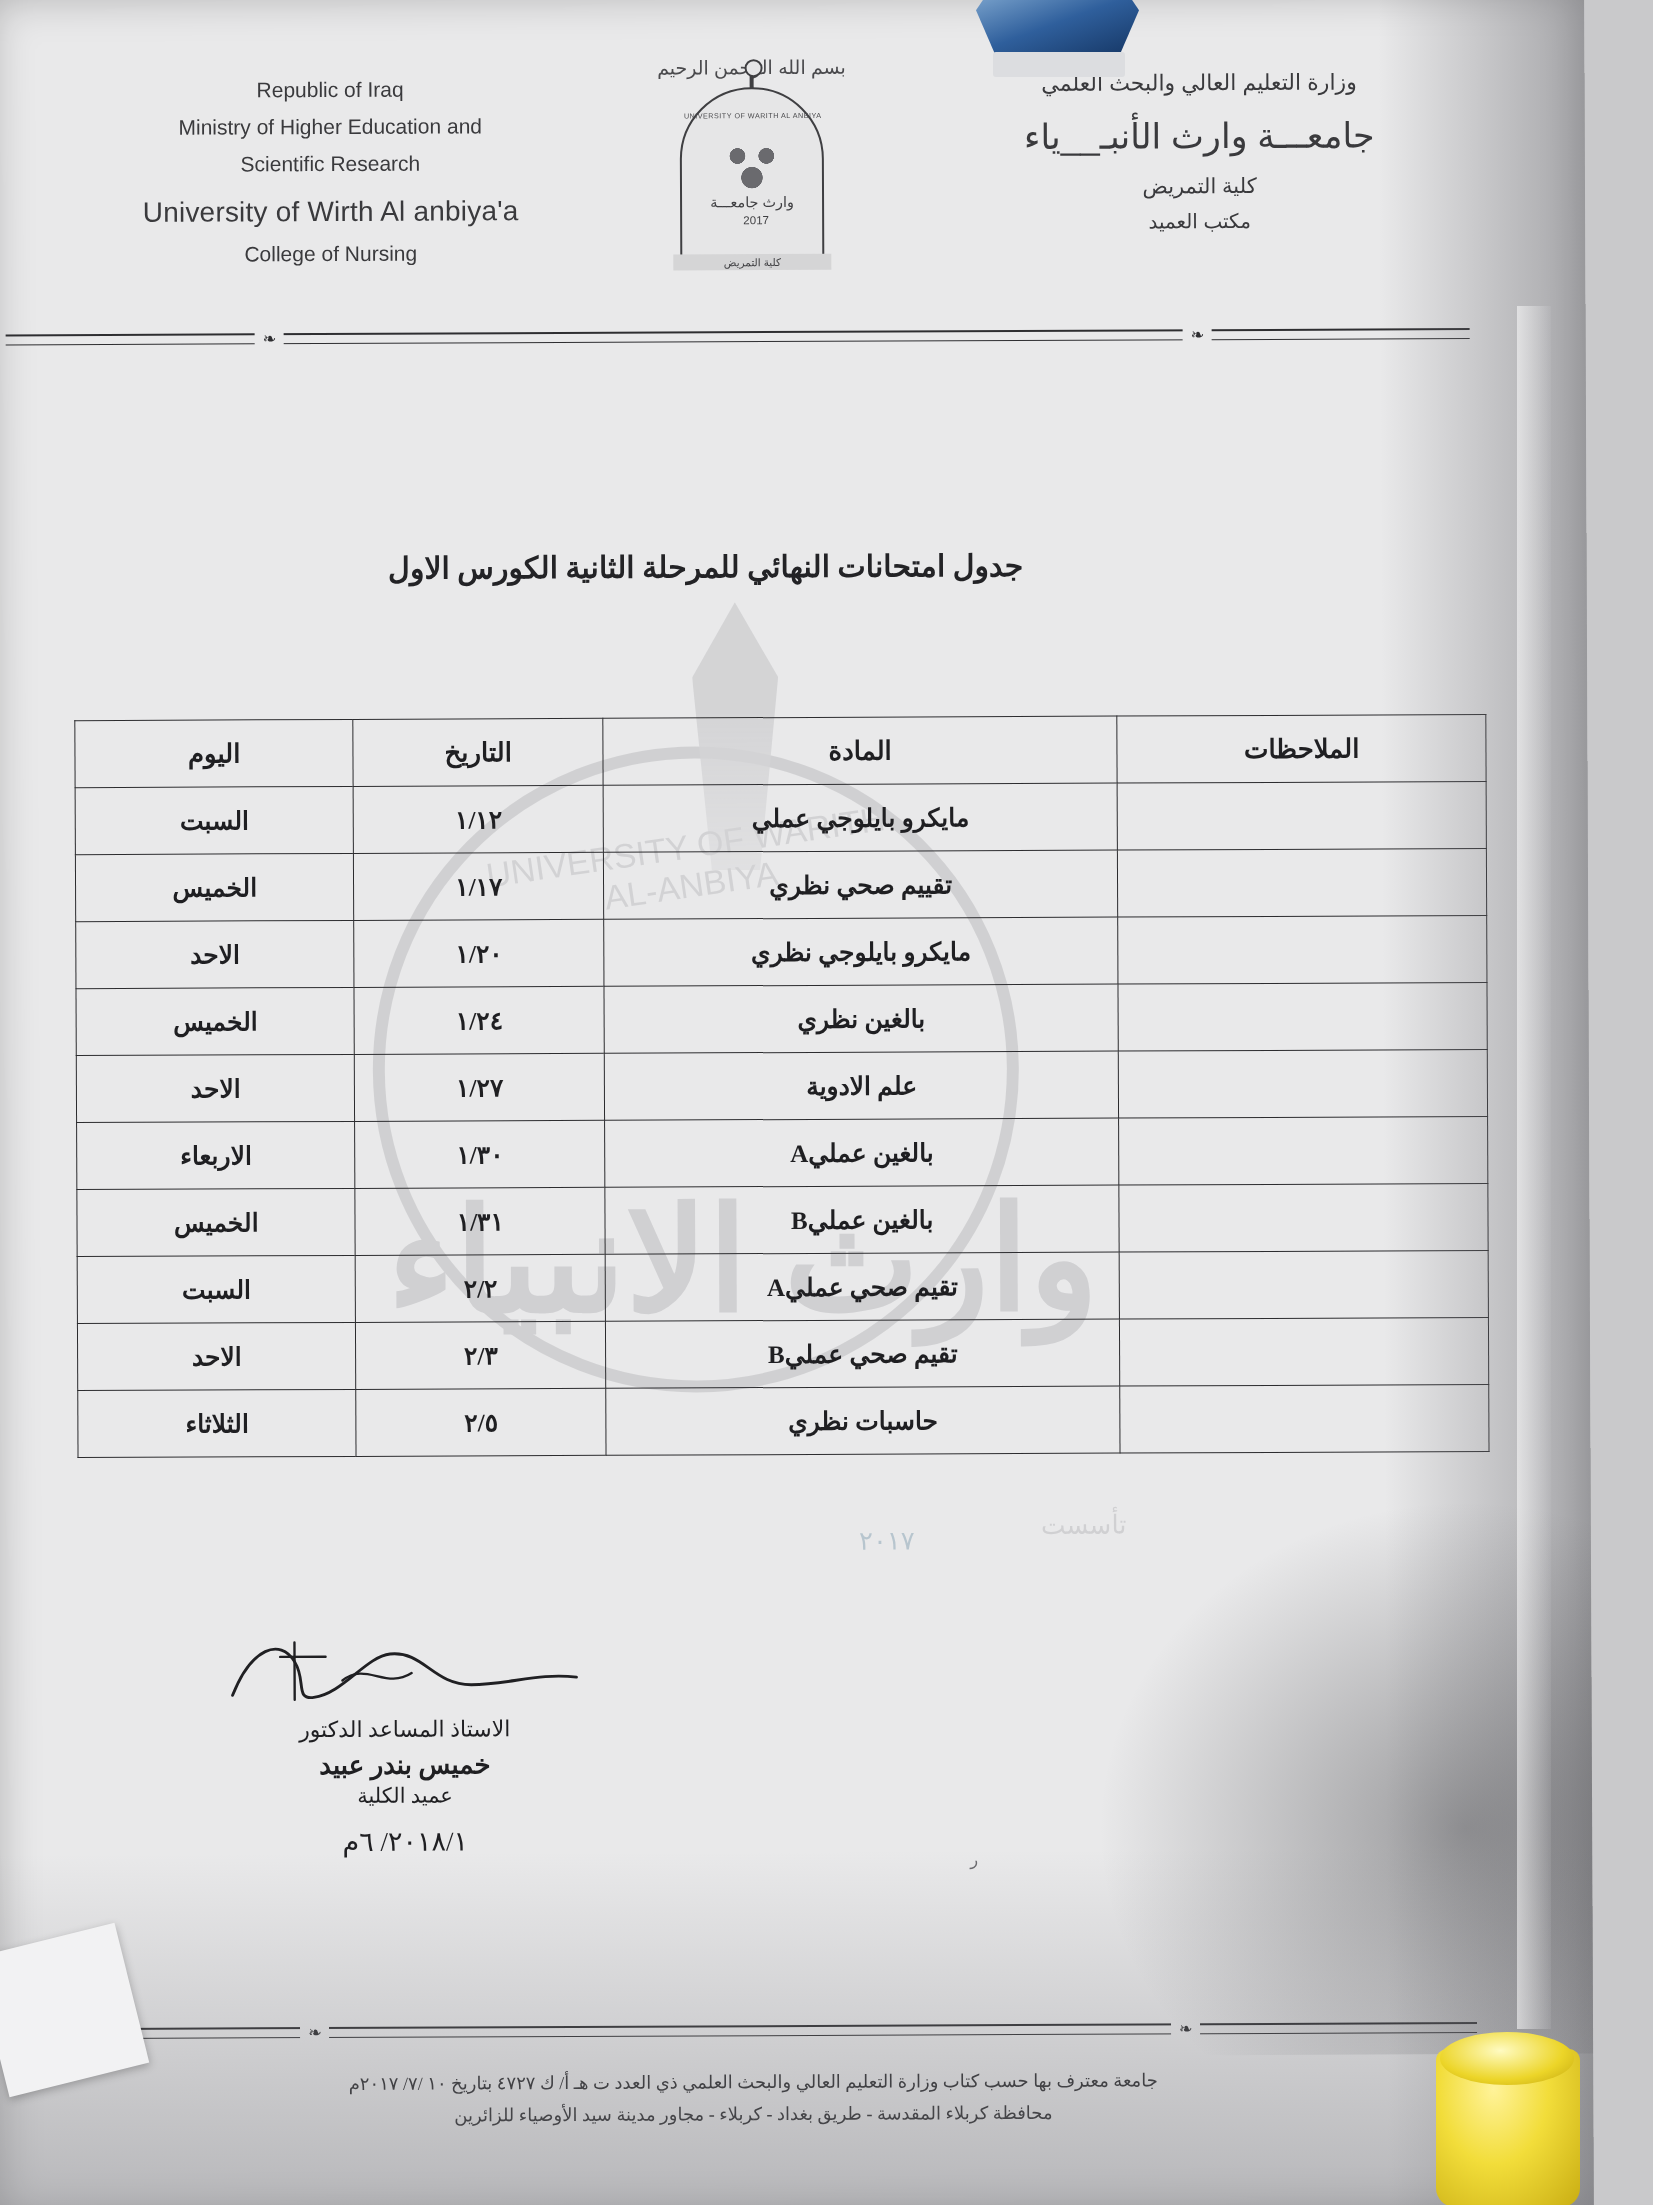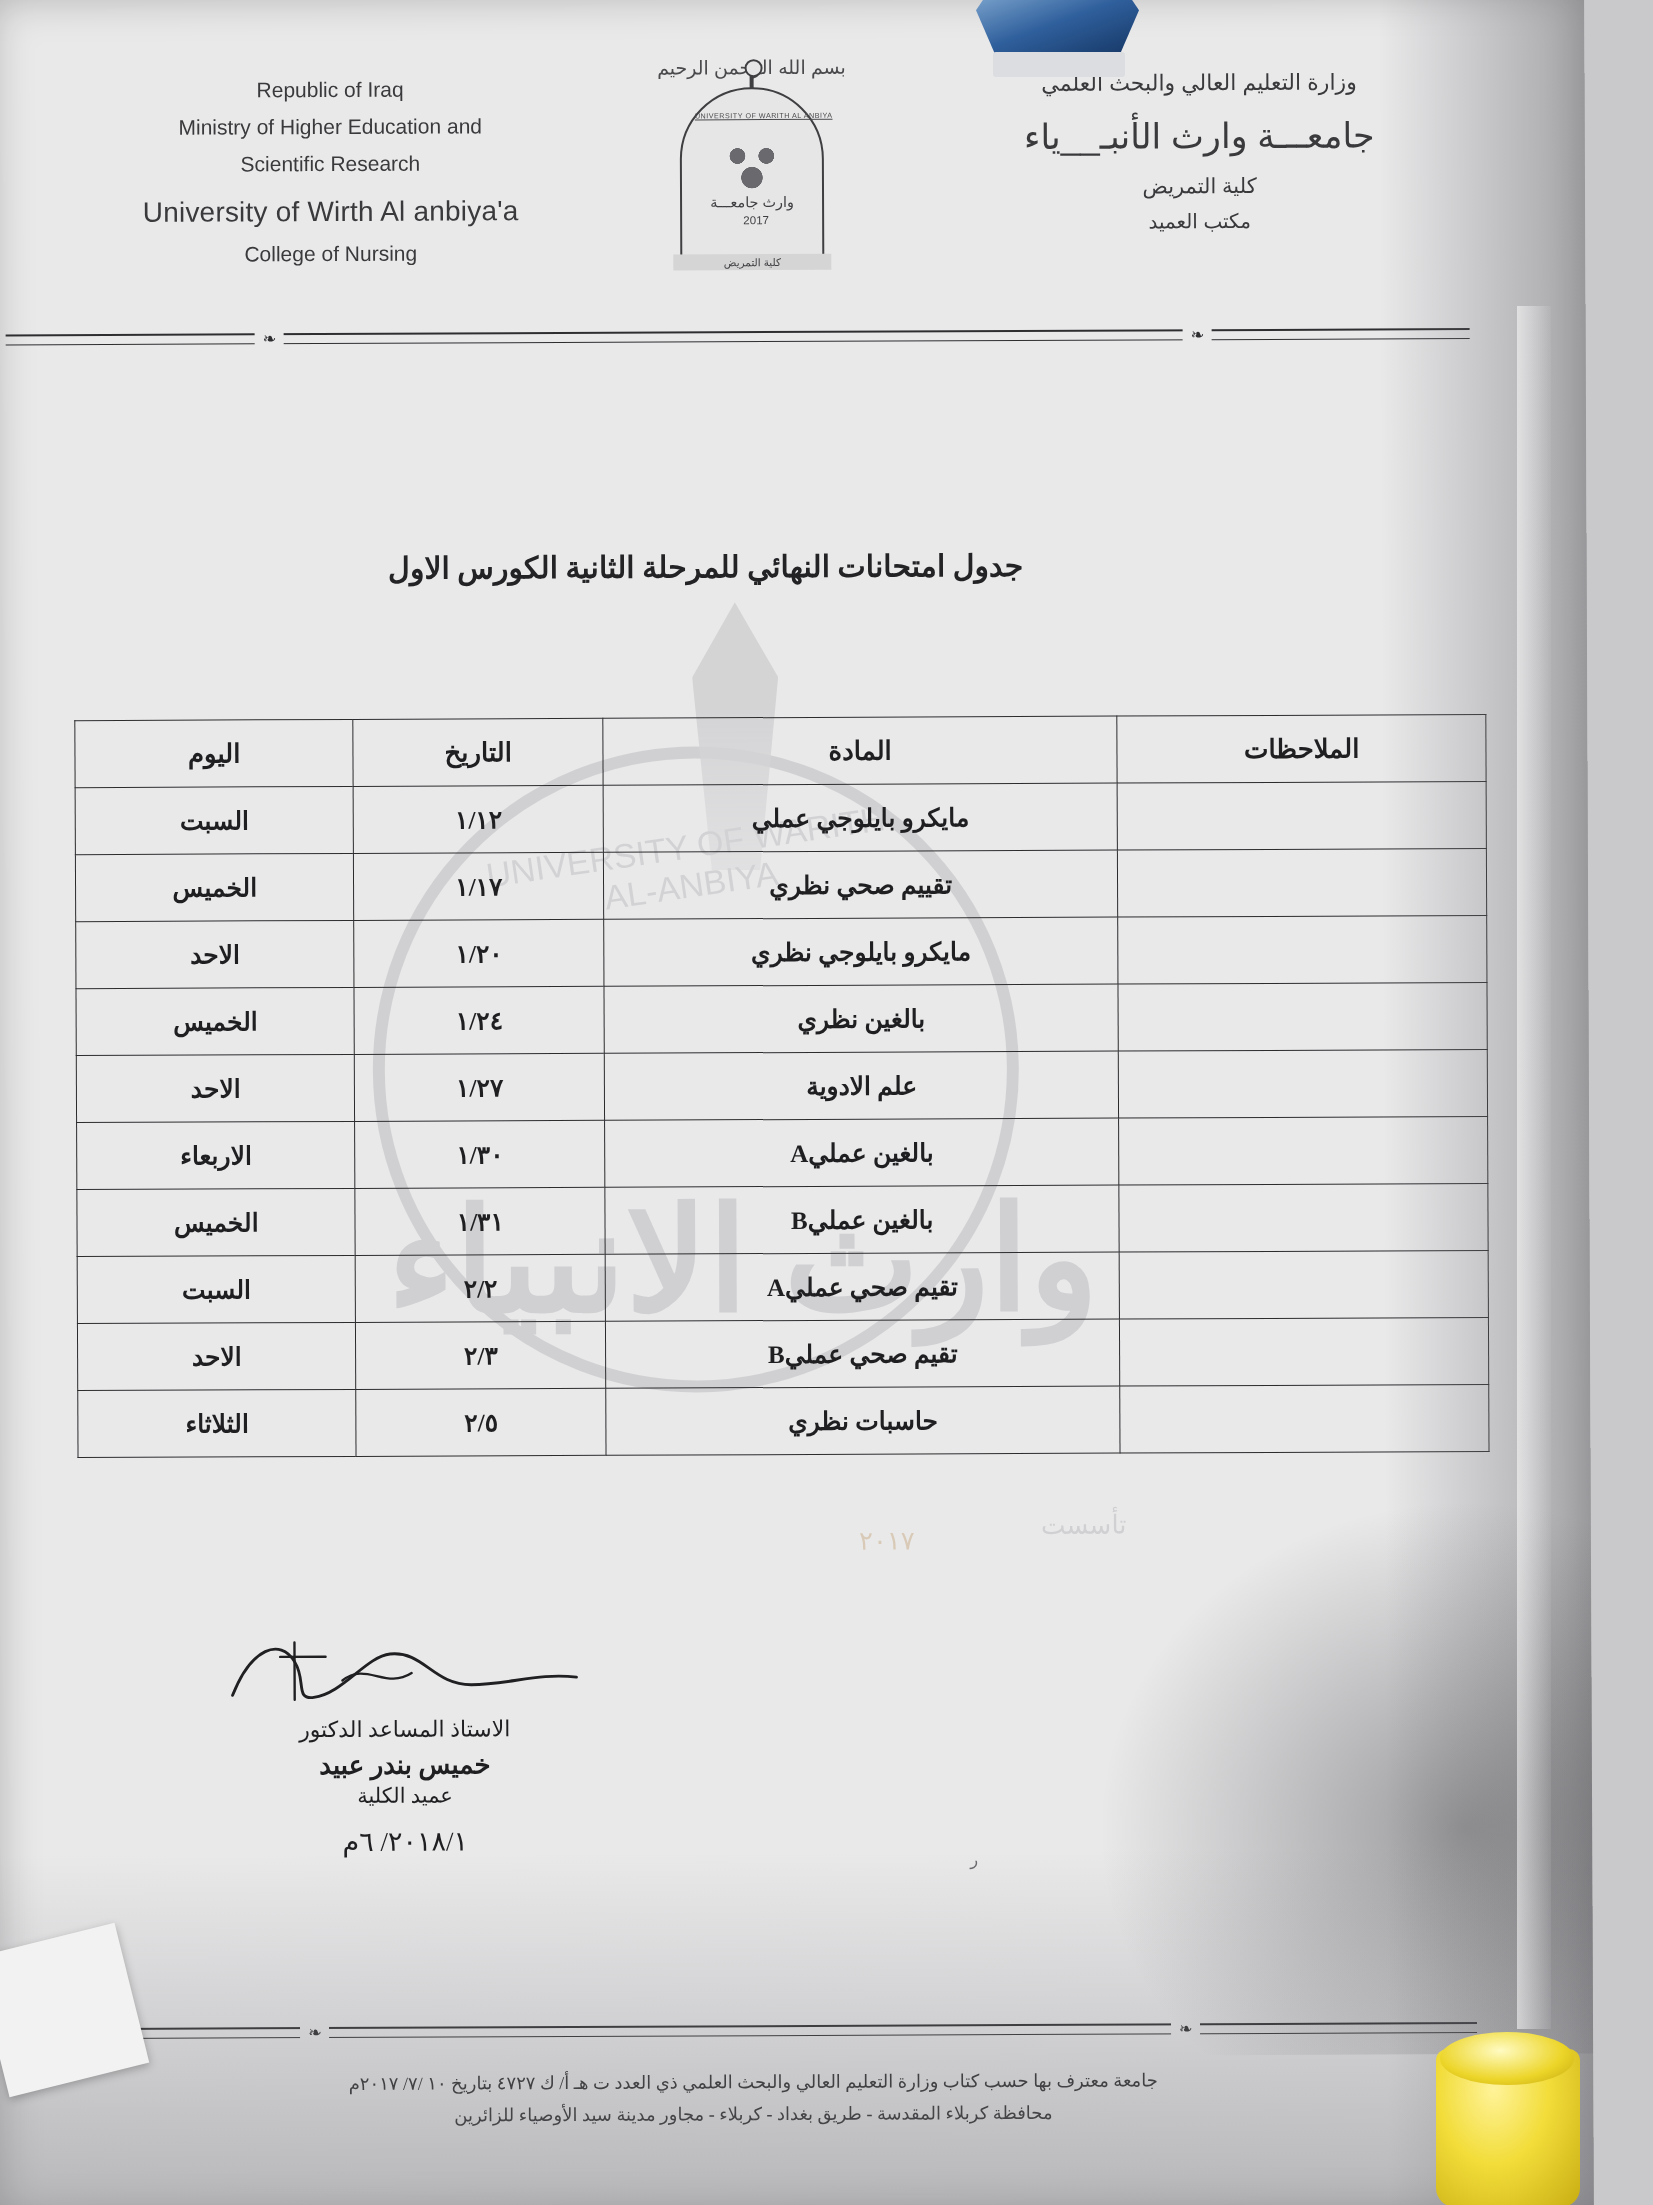--- a/index.html
+++ b/index.html
@@ -101,27 +101,26 @@
     content: "";
     position: absolute;
     left: -5.3px; top: -8.6px;
     width: 14.4px; height: 14.4px;
     border: 2.4px solid #3f3f42;
     border-radius: 50%;
     background: #e6e6e7;
   }
   .logo .arc-txt {
     position: absolute;
-    left: 12px; top: 24px;
+    left: 1px; top: 24px;
     width: 100%;
     text-align: center;
     font-size: 7.2px;
     color: #4a4a4d;
     letter-spacing: 0.5px;
-    text-decoration: underline;
   }
   .logo .emblem {
     position: absolute;
     left: 50%; top: 46px;
     transform: translateX(-50%);
     width: 72px; height: 57px;
     background:
       radial-gradient(circle at 30% 40%, #55555a 0 7.7px, transparent 8.1px),
       radial-gradient(circle at 70% 40%, #55555a 0 7.7px, transparent 8.1px),
       radial-gradient(circle at 50% 78%, #55555a 0 10.5px, transparent 11px);
@@ -261,21 +260,21 @@
     width: 431px;
     text-align: center;
     font-size: 34px;
     color: #85858a;
     transform: rotate(-8deg);
   }
   .wm-yr {
     position: absolute;
     left: 565px; top: 924px;
     font-size: 26px;
-    color: #a16207;
+    color: #0c4a6e;
     direction: rtl;
   }
   .wm-tas {
     position: absolute;
     left: 747px; top: 909px;
     font-size: 26px;
     color: #7a7a80;
     direction: rtl;
   }
 

